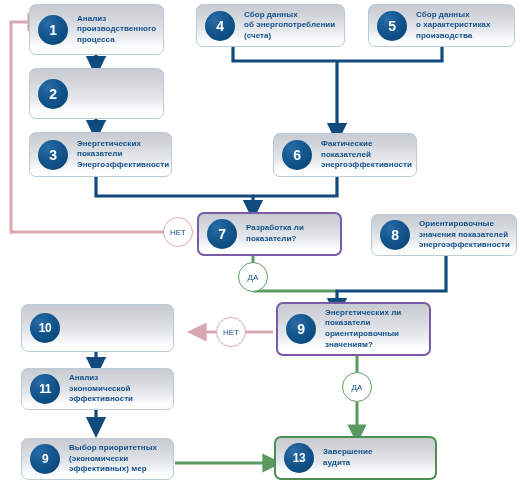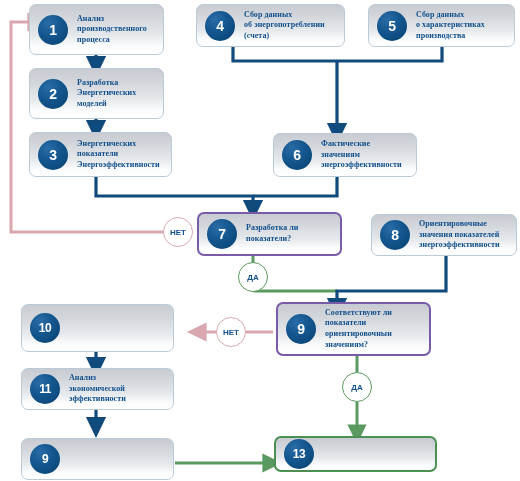--- a/index.html
+++ b/index.html
@@ -47,33 +47,32 @@
     margin-right:9px;
   }
   .badge.wide{font-size:12px;}
   .ntext{
     color:#12508c;
     font-size:8px;
     font-weight:bold;
     line-height:1.32;
     letter-spacing:0.05px;
     white-space:pre-line;
-    font-family:Liberation Serif, serif;
   }
   .tag{
     position:absolute;
     box-sizing:border-box;
     width:30px;height:30px;
     border-radius:50%;
     background:#ffffff;
     display:flex;
     align-items:center;
     justify-content:center;
     font-size:8px;
-    font-weight:bold;
+    font-weight:normal;
     color:#12508c;
   }
   .tag.no{border:1.5px solid #d8a8ae;}
   .tag.yes{border:1.5px solid #5a9a60;text-align:center;}
 </style>
 </head>
 <body>
 
 <div id="canvas">
 
@@ -141,23 +140,20 @@
 
   <div class="node" style="left:29px;top:4px;width:135px;height:51px;">
     <div class="badge">1</div>
     <div class="ntext">Анализ
 производственного
 процесса</div>
   </div>
 
   <div class="node" style="left:29px;top:68px;width:135px;height:51px;">
     <div class="badge">2</div>
-    <div class="ntext">Разработка
-Энергетических
-моделей</div>
   </div>
 
   <div class="node" style="left:29px;top:132px;width:143px;height:45px;">
     <div class="badge">3</div>
     <div class="ntext">Энергетических
 показатели
 Энергоэффективности</div>
   </div>
 
   <div class="node" style="left:196px;top:4px;width:149px;height:43px;">
@@ -170,62 +166,67 @@
   <div class="node" style="left:368px;top:4px;width:147px;height:43px;">
     <div class="badge">5</div>
     <div class="ntext">Сбор данных
 о характеристиках
 производства</div>
   </div>
 
   <div class="node" style="left:273px;top:133px;width:144px;height:44px;">
     <div class="badge">6</div>
     <div class="ntext">Фактические
-значениям
+показателей
 энергоэффективности</div>
   </div>
 
   <div class="node purple" style="left:197px;top:212px;width:145px;height:44px;">
     <div class="badge">7</div>
     <div class="ntext">Разработка ли
 показатели?</div>
   </div>
 
   <div class="node" style="left:371px;top:214px;width:146px;height:42px;">
     <div class="badge">8</div>
     <div class="ntext">Ориентировочные
 значения показателей
 энергоэффективности</div>
   </div>
 
   <div class="node purple" style="left:276px;top:302px;width:155px;height:54px;">
     <div class="badge">9</div>
-    <div class="ntext">Соответствуют ли
+    <div class="ntext">Энергетических ли
 показатели
 ориентировочныи
 значениям?</div>
   </div>
 
   <div class="node" style="left:21px;top:304px;width:153px;height:48px;">
     <div class="badge wide">10</div>
   </div>
 
   <div class="node" style="left:21px;top:368px;width:153px;height:42px;">
     <div class="badge wide">11</div>
     <div class="ntext">Анализ
 экономической
 эффективности</div>
   </div>
 
   <div class="node" style="left:21px;top:438px;width:153px;height:42px;">
     <div class="badge wide">9</div>
-  </div>
-
-  <div class="node green" style="left:274px;top:436px;width:163px;height:36px;">
+    <div class="ntext">Выбор приоритетных
+(экономически
+эффективных) мер</div>
+  </div>
+
+  <div class="node green" style="left:274px;top:436px;width:163px;height:44px;">
     <div class="badge wide">13</div>
+    <div class="ntext">Завершение
+аудита</div>
   </div>
 
   <div class="tag no" style="left:163px;top:217px;">НЕТ</div>
   <div class="tag yes" style="left:238px;top:262px;">ДА</div>
   <div class="tag no" style="left:216px;top:317px;">НЕТ</div>
   <div class="tag yes" style="left:342px;top:372px;">ДА</div>
 
 </div>
 
 </body></html>

